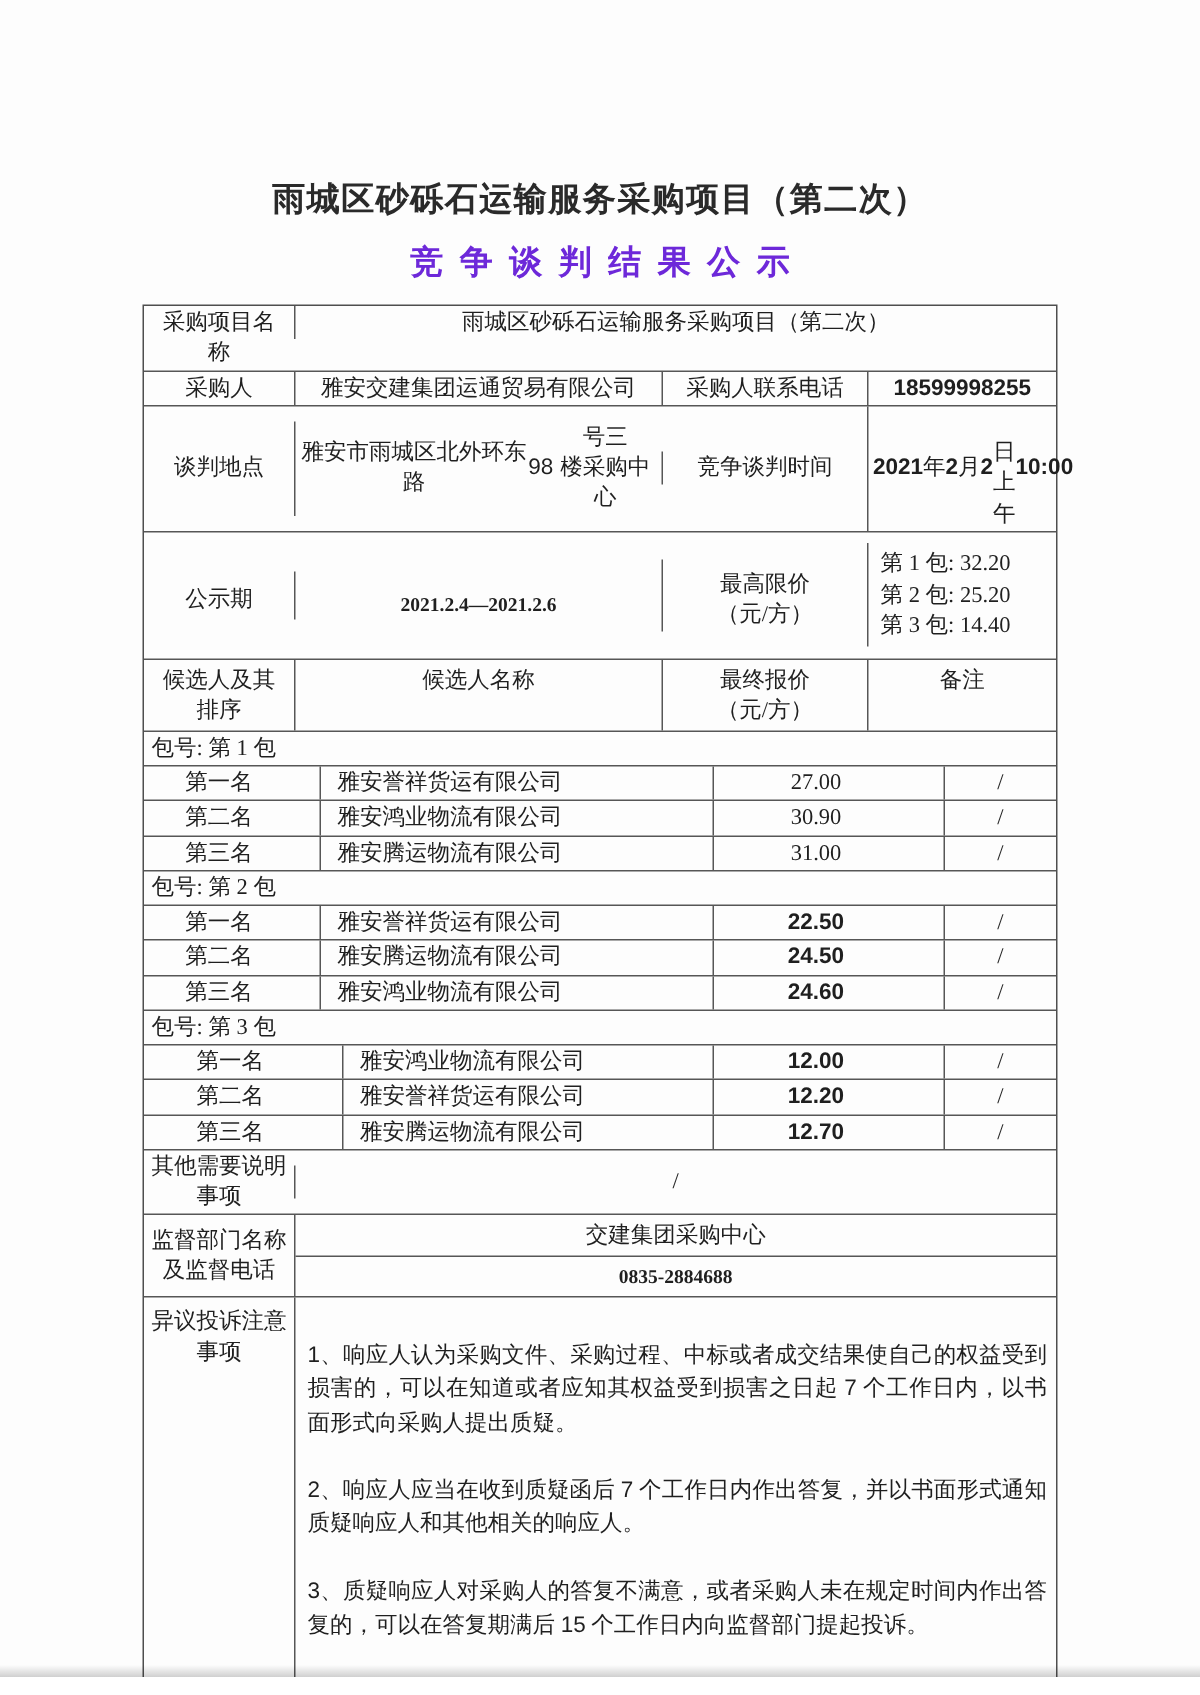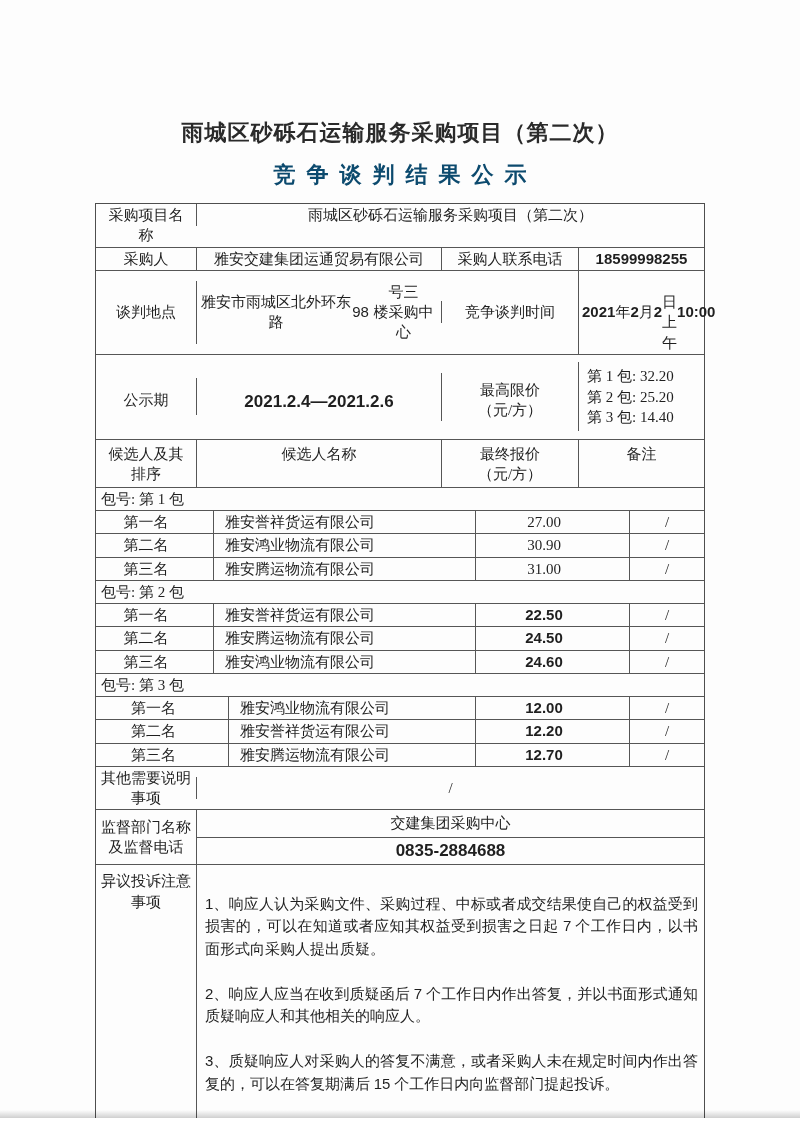--- a/index.html
+++ b/index.html
@@ -17,21 +17,21 @@
     margin:0;padding-top:121px;
     text-align:center;
     font-size:22px;line-height:24px;
     font-weight:600;color:#2a2a2a;
     letter-spacing:1px;
   }
   .subtitle{
     margin:18px 0 0;
     text-align:center;
     font-size:22px;line-height:24px;
-    font-weight:600;color:#0c4a6e;
+    font-weight:600;color:#6d28d9;
     letter-spacing:11px;
     text-indent:11px;
   }
   
   .doc-table{
     margin:16px 0 0 95px;
     width:610px;
     border:1.5px solid #4e4e4e;
     font-size:15px;
     color:#1f1f1f;
@@ -50,21 +50,21 @@
   .c2{width:245px;flex:none;}
   .c3{width:137px;flex:none;}
   .c4{flex:1;}
   .c1w{width:115px;flex:none;}   
   .c2n{width:230px;flex:none;}
   .left{justify-content:flex-start;text-align:left;}
   .top{align-items:flex-start;}
   .padl{padding-left:11px;}
   
   .ns{font-family:"Liberation Sans","DejaVu Sans",sans-serif;font-weight:600;}
-  .big{font-size:17px;}
+  .big{font-size:13px;font-family:Liberation Serif, serif;}
   .d{font-family:"Liberation Sans","DejaVu Sans",sans-serif;}
   .nb .d{font-weight:700;}
   
   .r1{min-height:42px;}
   .r2{min-height:23px;}
   .r3{min-height:22px;}
   .r4{min-height:45px;}
   .r5{min-height:85px;align-items:center;}
   .r5 .cell{align-items:flex-start;padding-top:7px;}
   .r5 .limits{display:flex;flex-direction:column;justify-content:space-evenly;

